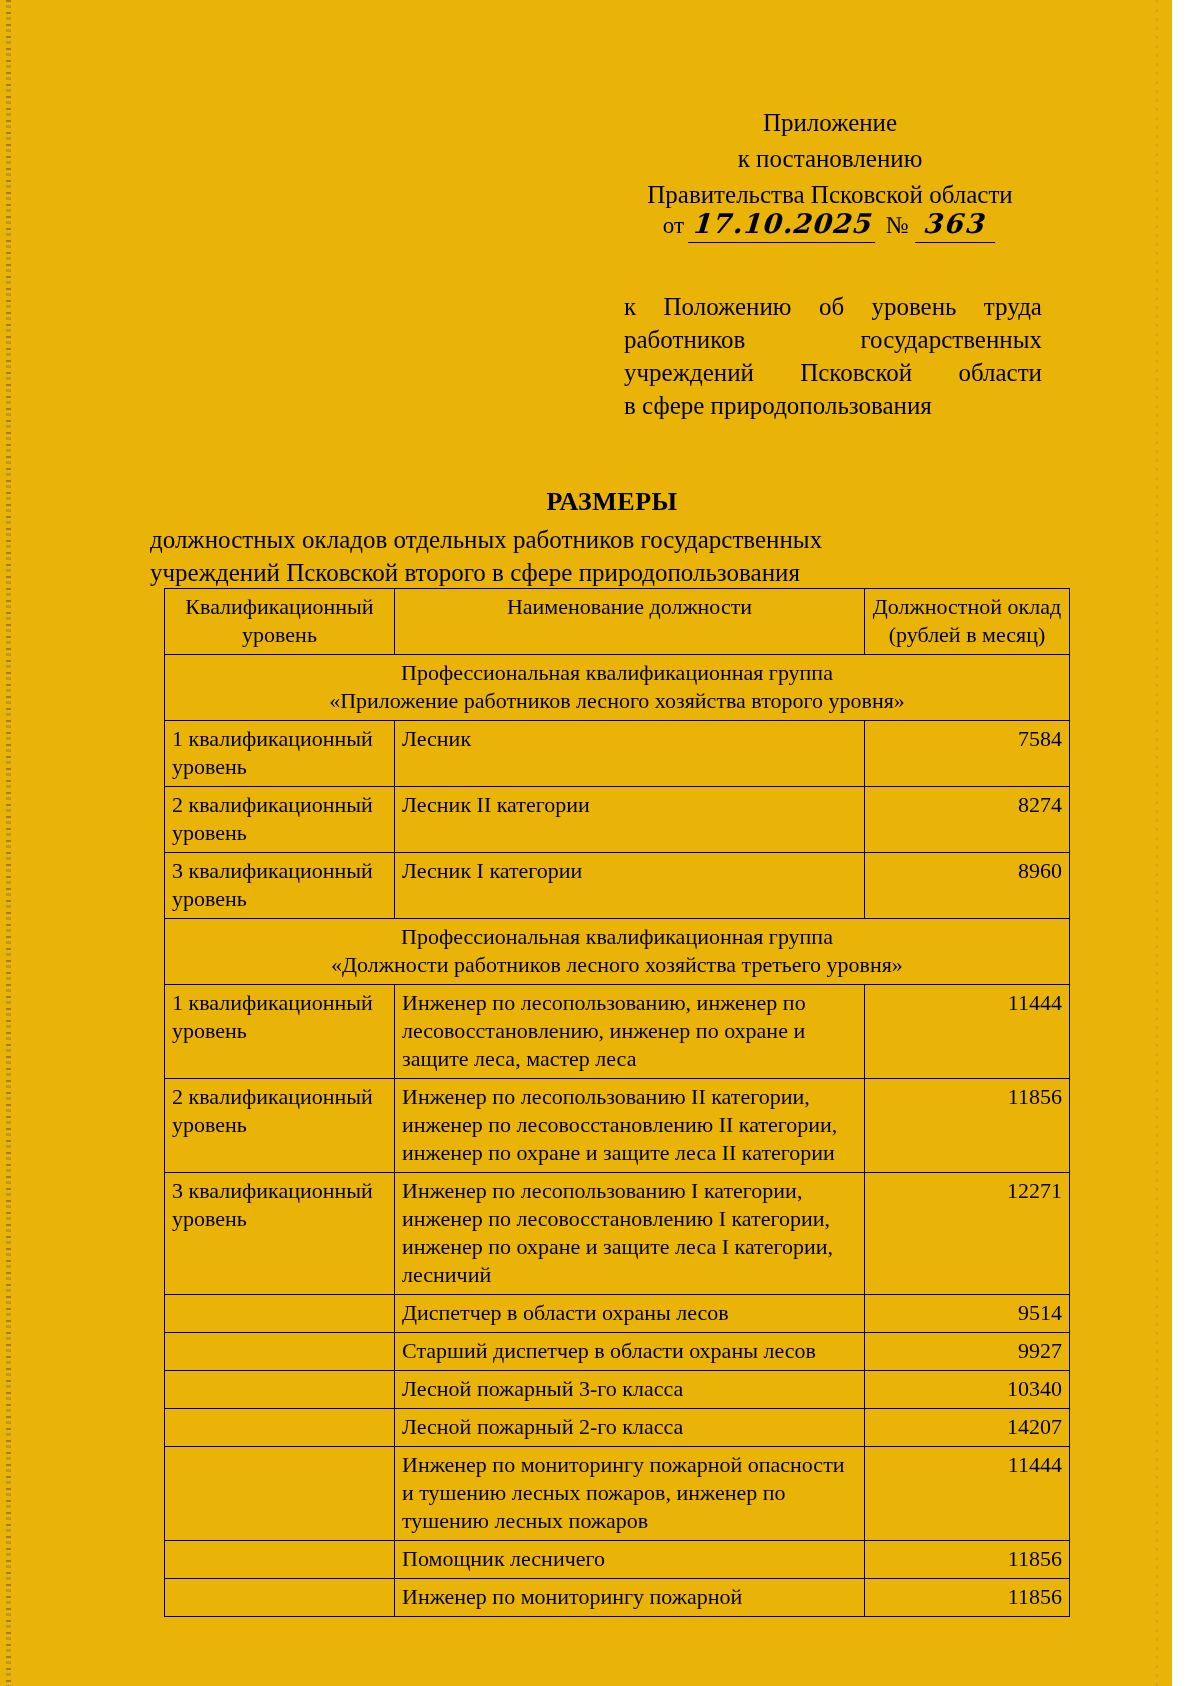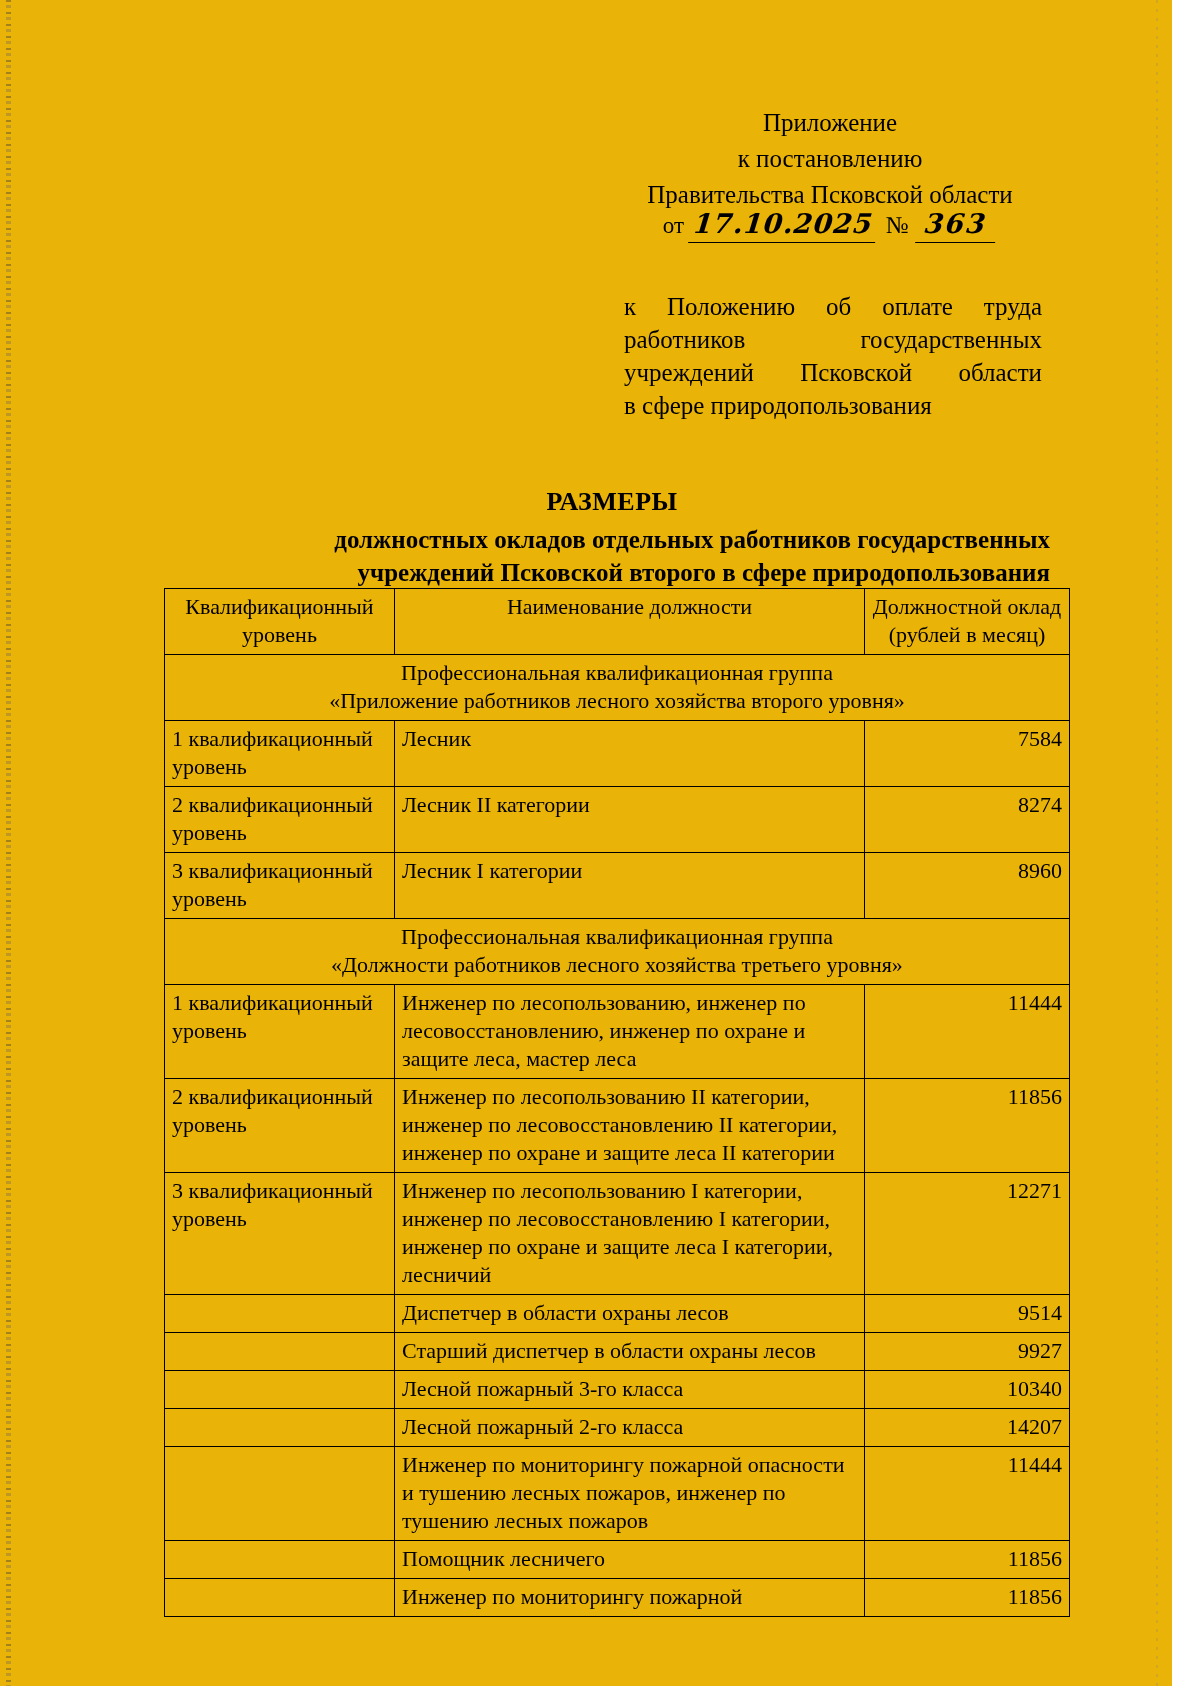--- a/index.html
+++ b/index.html
@@ -132,22 +132,22 @@
     font-weight: bold;
     font-size: 26px;
     letter-spacing: 0.5px;
     padding-left: 12px;
   }
   .doc-subtitle {
     position: absolute;
     left: 150px;
     top: 523px;
     width: 900px;
-    text-align: right;
-    font-weight: bold;
+    text-align: left;
+    font-weight: normal;
     font-size: 25px;
     line-height: 33px;
   }
 
   
   .table-wrap {
     position: absolute;
     left: 148px;
     top: 588px;
     width: 905px;
@@ -219,21 +219,21 @@
       <span class="numsign">№</span>
       <span class="hand-num">363</span>
     </div>
 
     <div class="ref-block">
       <div class="ref-para">
         <div class="ref-l1">
           <span>к</span>
           <span>Положению</span>
           <span>об</span>
-          <span>оплате</span>
+          <span>уровень</span>
           <span>труда</span>
         </div>
         <div class="ref-l2">
           <span>работников</span>
           <span>государственных</span>
         </div>
         <div class="ref-l3">
           <span>учреждений</span>
           <span>Псковской</span>
           <span>области</span>

